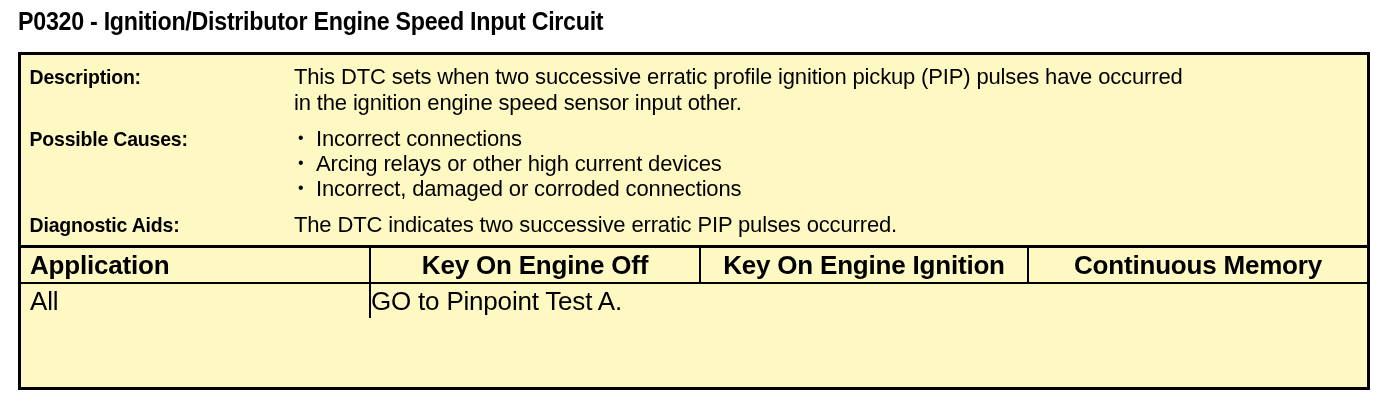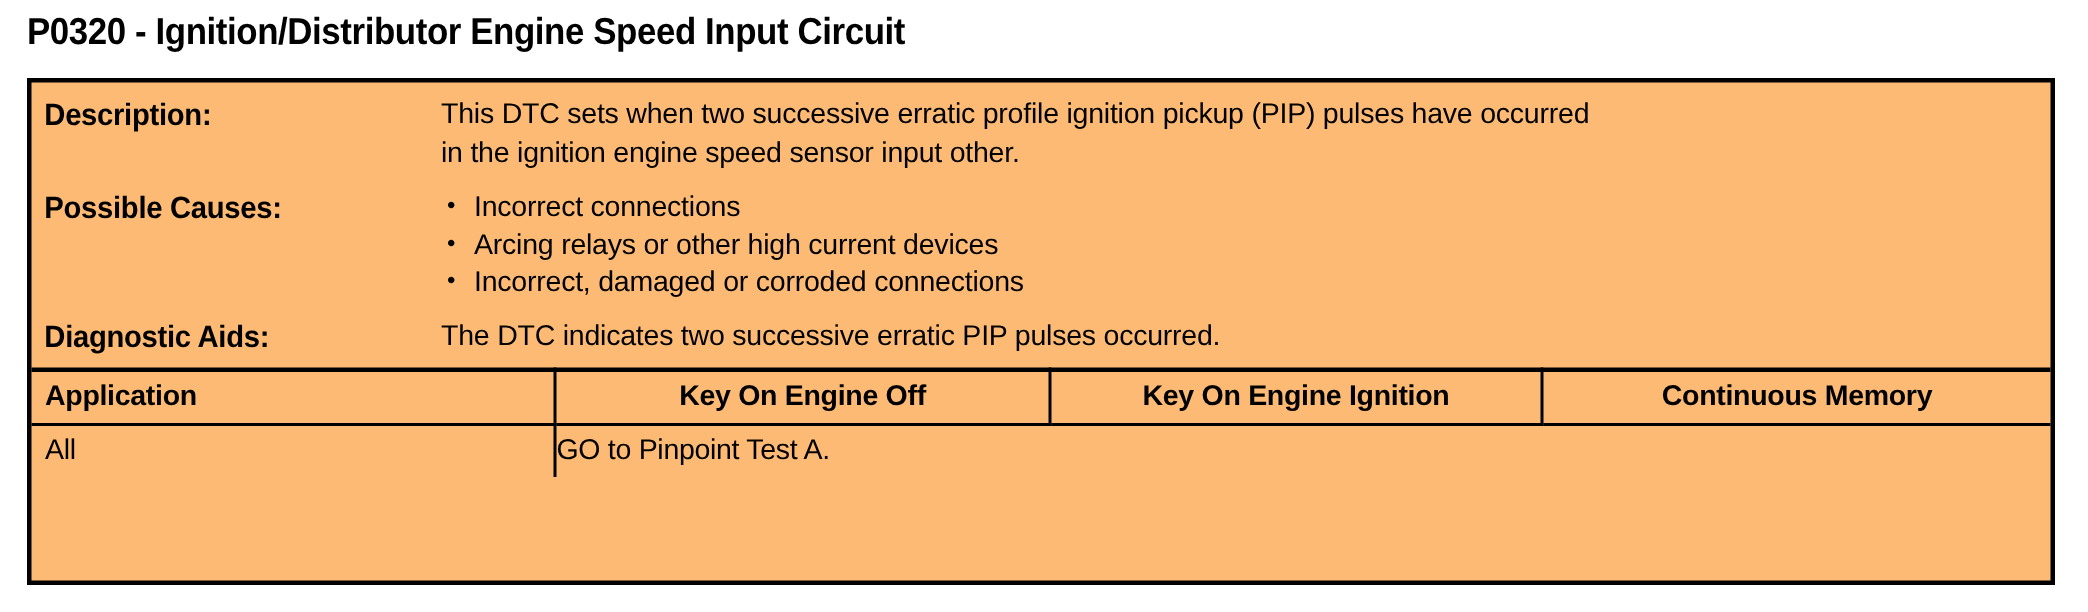--- a/index.html
+++ b/index.html
@@ -38,21 +38,21 @@
 
   
   .dtc-table {
     position: absolute;
     left: 18px;
     top: 52px;
     width: 1352px;
     height: 338px;
     box-sizing: border-box;
     border: 3px solid #000000;
-    background: #fdba74;
+    background: #fef9c3;
   }
 
   
   .info-block {
     position: relative;
     padding: 0;
   }
 
   .info-row {
     display: flex;
@@ -68,21 +68,21 @@
     letter-spacing: -0.2px;
     line-height: 26px;
     white-space: nowrap;
     transform: scaleX(0.95);
     transform-origin: left top;
   }
 
   .info-content {
     flex: 1 1 auto;
     box-sizing: border-box;
-    font-size: 19px;
+    font-size: 22px;
     line-height: 26px;
     letter-spacing: -0.15px;
     padding-right: 8px;
   }
 
   .row-description { margin-top: 9px; }
   .row-description .info-content p {
     margin: 0;
     white-space: nowrap;
   }
@@ -115,21 +115,21 @@
   .grid {
     border-collapse: collapse;
     table-layout: fixed;
     width: 100%;
     border-top: 3px solid #000000;
   }
   .grid th, .grid td {
     border: 2px solid #000000;
     padding: 0;
     height: 34px;
-    font-size: 19px;
+    font-size: 26px;
     line-height: 34px;
     letter-spacing: -0.2px;
     vertical-align: middle;
   }
   .grid th {
     font-weight: bold;
     text-align: center;
   }
   .grid th.col-application {
     text-align: left;

